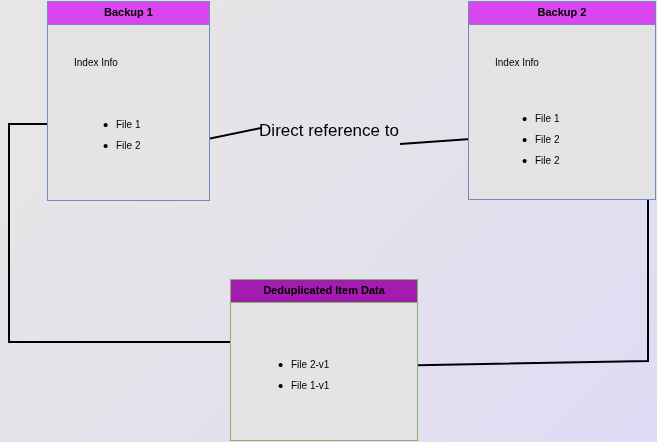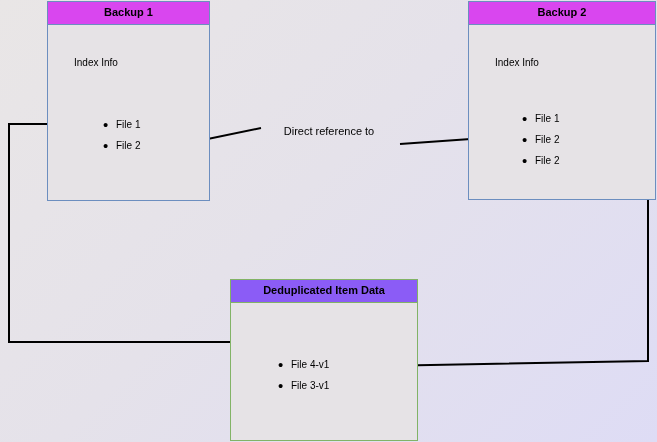--- a/index.html
+++ b/index.html
@@ -34,21 +34,21 @@
     height: 23px;
     line-height: 21px;
     text-align: center;
     font-weight: bold;
     font-size: 11px;
     color: #000;
     background: #d946ef;
     border-bottom: 1px solid #6c8ebf;
   }
   .node.green .node-header {
-    background: #8b5cf6;
+    background: #a21caf;
     border-bottom-color: #82b366;
   }
   .node-body {
     position: relative;
     height: calc(100% - 23px);
   }
   .index-label {
     position: absolute;
     font-size: 10px;
     color: #000;
@@ -81,21 +81,21 @@
 
   #box-backup1 .index-label { left: 26px; top: 32px; }
   #box-backup2 .index-label { left: 26px; top: 32px; }
 
   #box-backup1 ul.file-list { left: 50px; top: 89px; }
   #box-backup2 ul.file-list { left: 48px; top: 83px; }
   #box-dedup  ul.file-list { left: 42px; top: 51px; }
 
   .edge-label {
     position: absolute;
-    font-size: 11px;
+    font-size: 17px;
     line-height: 16px;
     color: #000;
     text-align: center;
     white-space: nowrap;
   }
   #label-direct-reference {
     left: 253px;
     top: 123px;
     width: 152px;
   }
@@ -138,21 +138,21 @@
       <li>File 2</li>
       <li>File 2</li>
     </ul>
   </div>
 </div>
 
 <div class="node green" id="box-dedup">
   <div class="node-header">Deduplicated Item Data</div>
   <div class="node-body">
     <ul class="file-list">
-      <li>File 4-v1</li>
-      <li>File 3-v1</li>
+      <li>File 2-v1</li>
+      <li>File 1-v1</li>
     </ul>
   </div>
 </div>
 
 <div class="edge-label" id="label-direct-reference">
   <div>Direct reference to</div>
 </div>
 
 </body></html>

